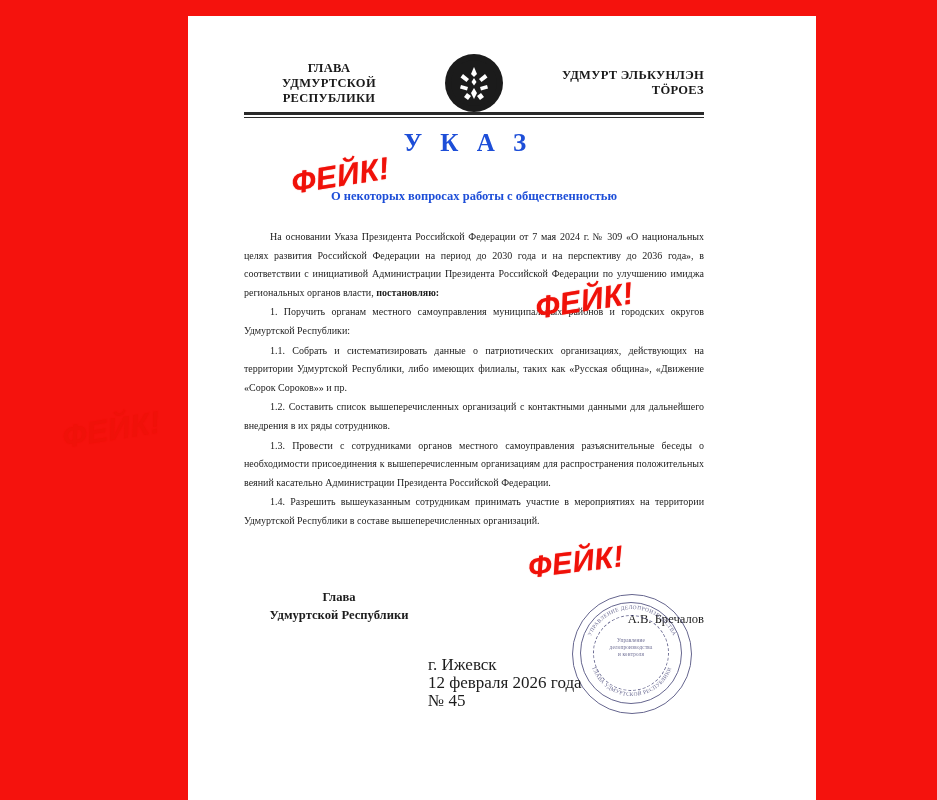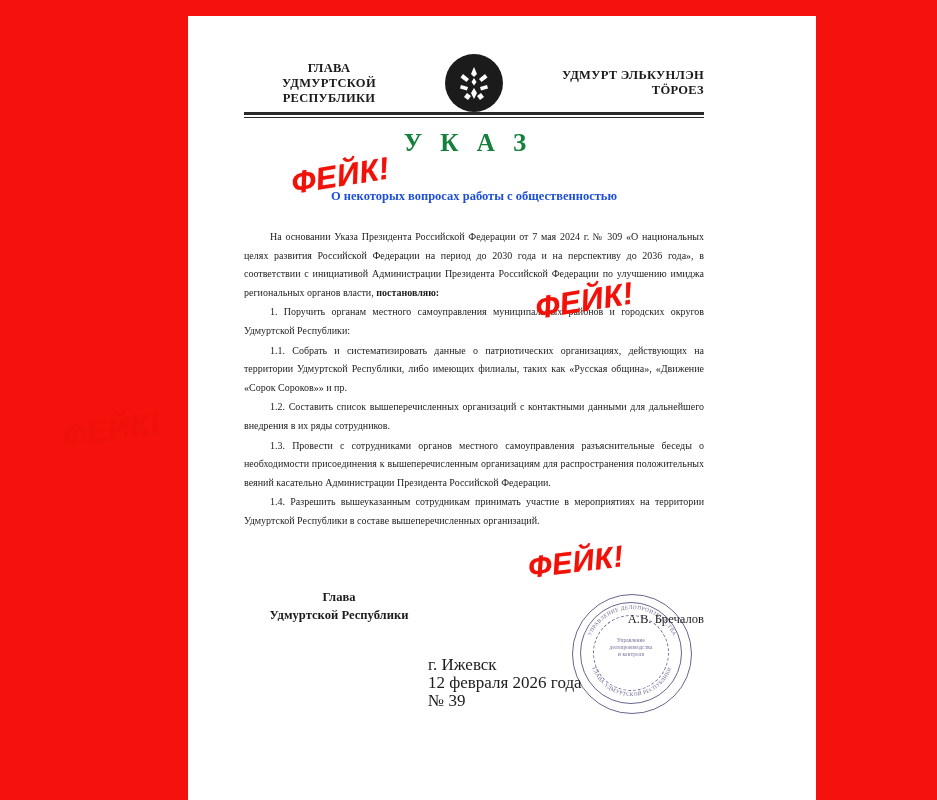--- a/index.html
+++ b/index.html
@@ -91,21 +91,21 @@
   
   .doc-title {
     position: absolute;
     left: 0;
     top: 113px;
     width: 560px;
     text-align: center;
     font-size: 25px;
     font-weight: bold;
     letter-spacing: 6px;
-    color: #15803d;
+    color: #1d4ed8;
   }
   .doc-subtitle {
     position: absolute;
     left: 56px;
     top: 173px;
     width: 460px;
     text-align: center;
     font-size: 12.5px;
     font-weight: bold;
     color: #1d4ed8;
@@ -305,21 +305,21 @@
         <div class="stamp-core">
           <div>Управление</div>
           <div>делопроизводства</div>
           <div>и контроля</div>
         </div>
       </div>
 
       <div class="footer-meta">
         <div>г. Ижевск</div>
         <div>12 февраля 2026 года</div>
-        <div>№ 39</div>
+        <div>№ 45</div>
       </div>
 
     </div>
   </div>
 
   <div class="fake fake-1">ФЕЙК!</div>
   <div class="fake fake-2">ФЕЙК!</div>
   <div class="fake fake-3">ФЕЙК!</div>
   <div class="fake fake-4">ФЕЙК!</div>
 

